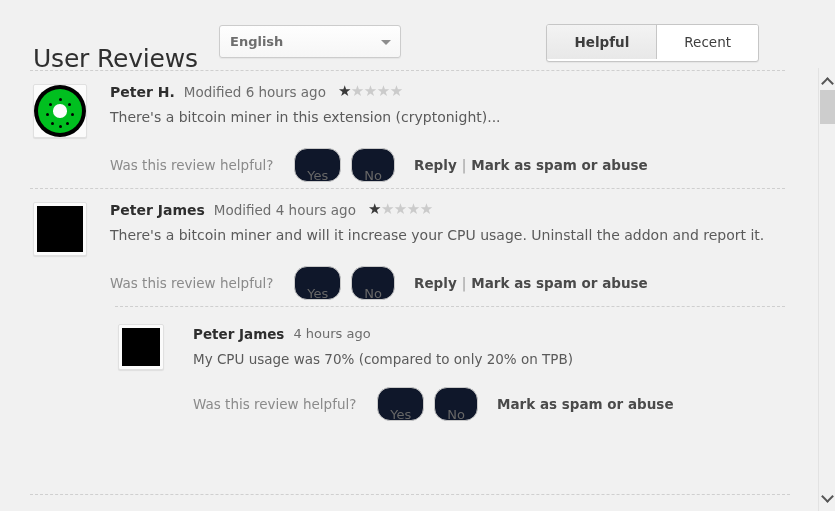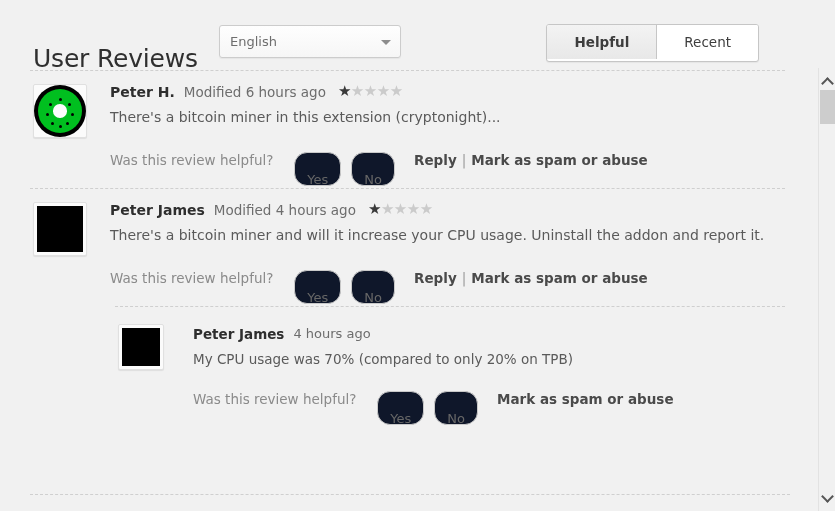--- a/index.html
+++ b/index.html
@@ -57,20 +57,21 @@
     left: 219px;
     top: 25px;
     width: 182px;
     height: 33px;
     box-sizing: border-box;
     background: linear-gradient(to bottom, #fefefe 0%, #f6f6f6 100%);
     border: 1px solid #ccc;
     border-radius: 3px;
     box-shadow: 0 1px 1px rgba(0,0,0,0.05);
     cursor: default;
+    font-weight: bold;
   }
   .lang-select .lang-value {
     position: absolute;
     left: 10px;
     top: 8px;
     font-size: 13px;
     color: #6e6e6e;
   }
   .lang-select .caret {
     position: absolute;
@@ -231,21 +232,21 @@
     font-size: 14px;
     color: #5a5a5a;
     line-height: 19px;
     max-width: 660px;
   }
   .review.nested .review-text { font-size: 13.5px; }
 
   
   .helpful-row {
     display: flex;
-    align-items: flex-start;
+    align-items: center;
     margin-top: 25px;
     height: 26px;
   }
   .review.nested .helpful-row { margin-top: 22px; }
   .helpful-q {
     font-size: 13.5px;
     color: #8a8a8a;
     margin-right: 21px;
     white-space: nowrap;
   }

